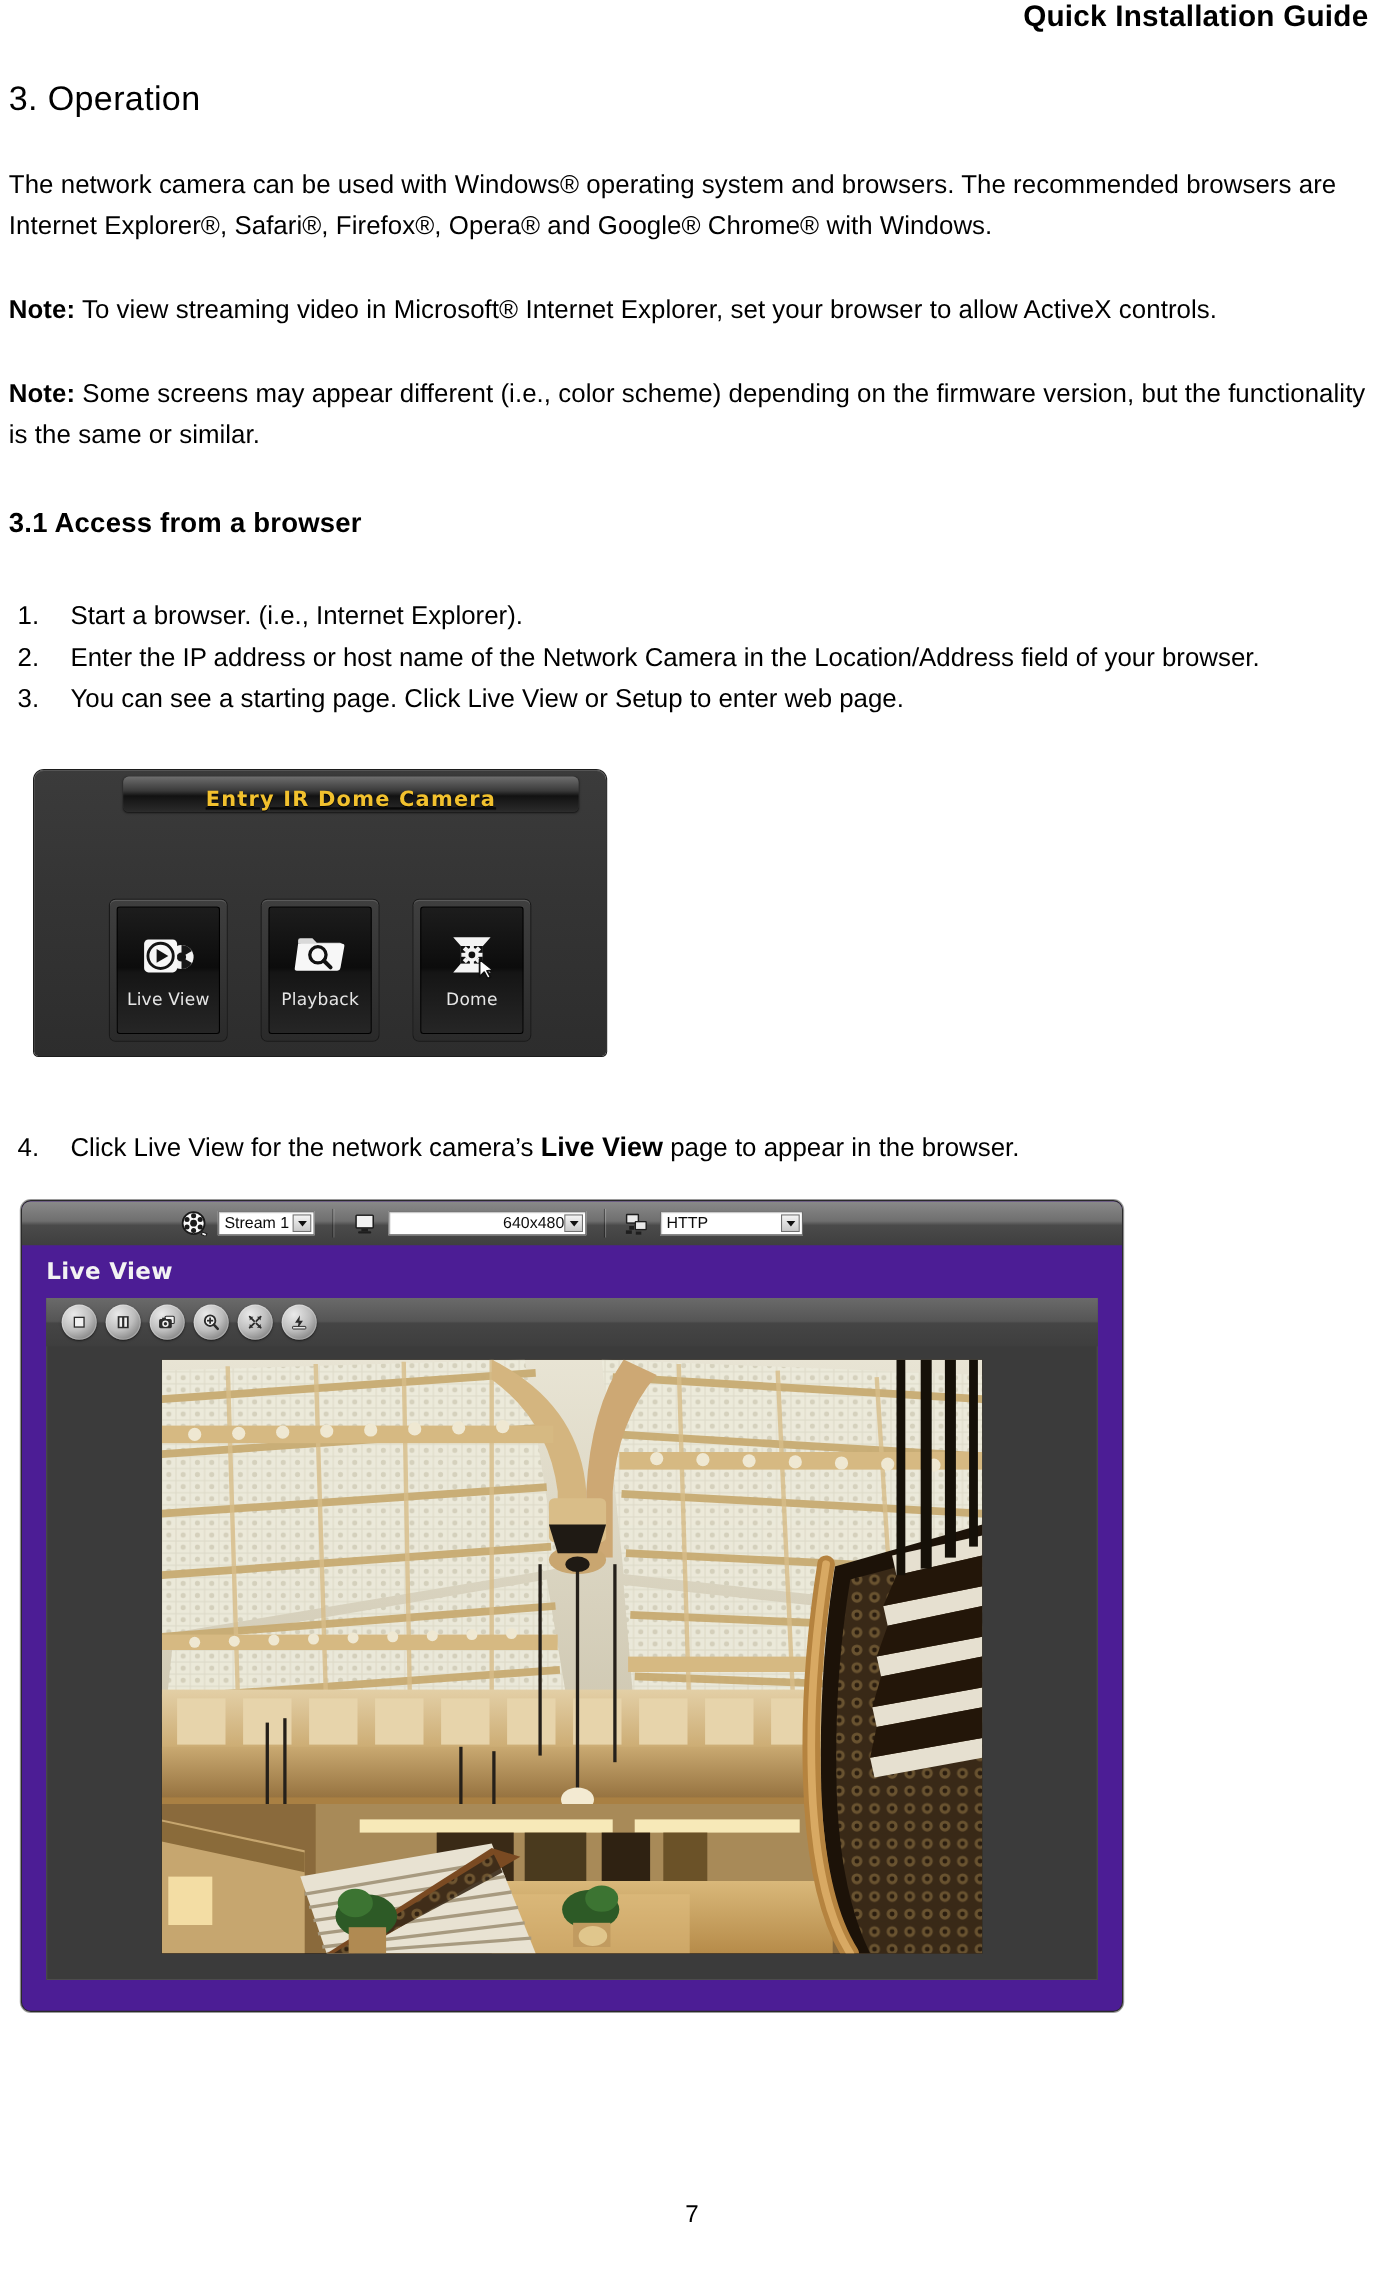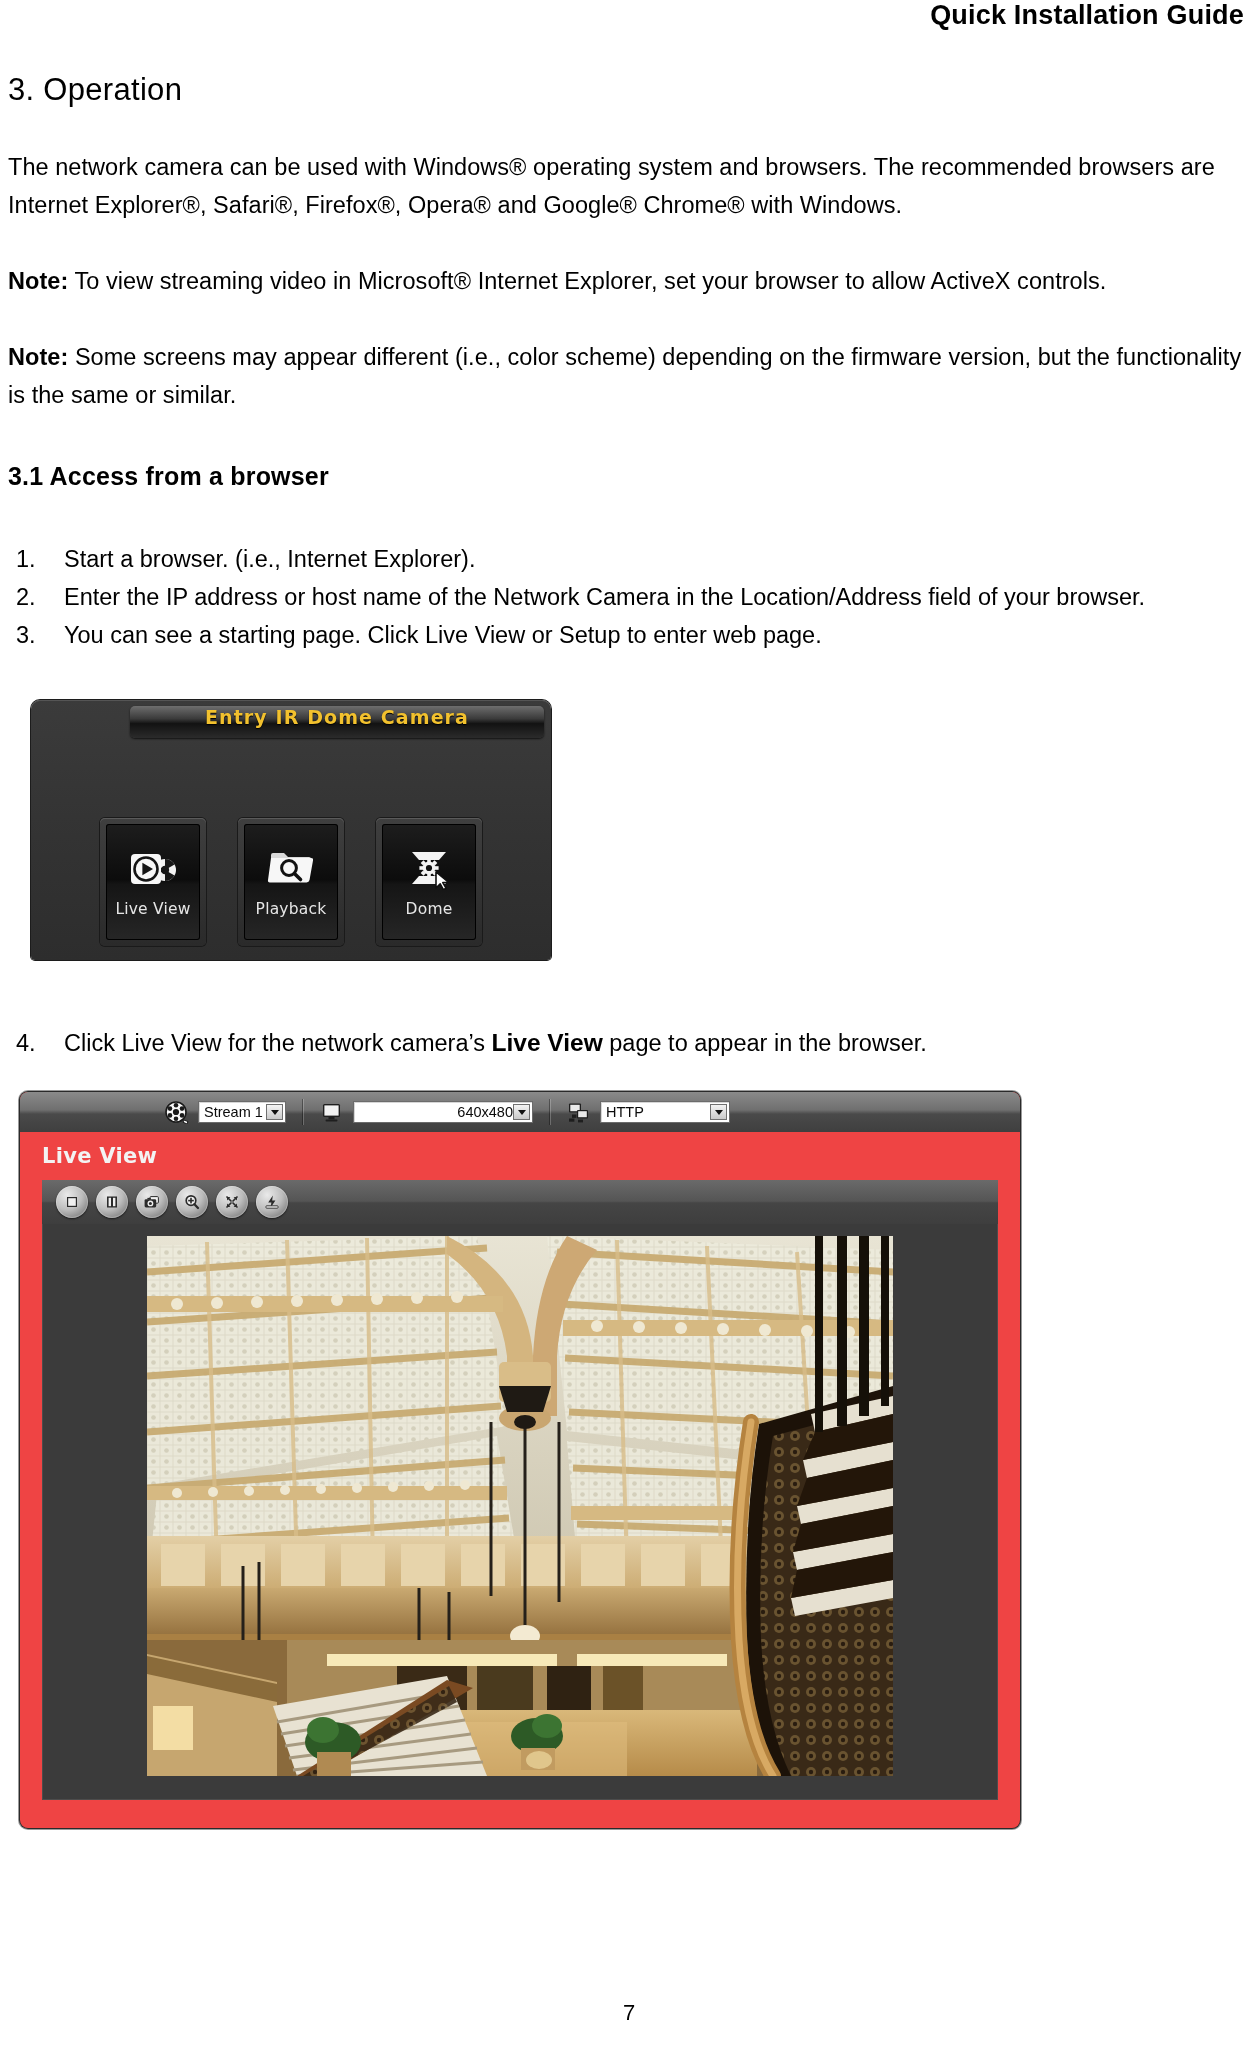--- a/index.html
+++ b/index.html
@@ -104,28 +104,28 @@
     top:700px;
     width:520px;
     height:260px;
     border-radius:9px 9px 4px 4px;
     background:linear-gradient(180deg,#3b3b3b 0%,#343434 45%,#2d2d2d 100%);
     box-shadow:inset 0 1px 0 #555, 0 0 0 1px #1c1c1c;
     overflow:hidden;
   }
   .sp-titlebar{
     position:absolute;
-    left:99px;
+    left:81px;
     top:6px;
     width:414px;
     height:32px;
     border-radius:5px;
     background:linear-gradient(180deg,#6e6e6e 0%,#3a3a3a 40%,#121212 55%,#2b2b2b 100%);
     box-shadow:0 1px 2px rgba(0,0,0,.7);
-    display:flex;align-items:flex-start;justify-content:center;
+    display:flex;align-items:flex-end;justify-content:center;text-decoration:underline;
   }
   .sp-title{
     color:#f2c12e;
     font-size:19px;
     font-weight:bold;
     letter-spacing:1.1px;
     text-shadow:0 1px 1px #000;
     font-family:"DejaVu Sans", sans-serif;
   }
   .sp-buttons{
@@ -166,21 +166,21 @@
   .sp-ico{width:52px;height:44px;display:block;}
 
   
   .liveview{
     position:absolute;
     left:20px;
     top:1092px;
     width:1000px;
     height:736px;
     border-radius:8px;
-    background:#ef4444;
+    background:#4c1d95;
     box-shadow:0 0 0 1px #2a2a2a, 0 0 0 2px #9a9a9a;
     overflow:hidden;
   }
   .lv-toolbar{
     position:absolute;
     left:0;top:0;right:0;
     height:40px;
     background:linear-gradient(180deg,#8a8a8a 0%,#6f6f6f 45%,#4a4a4a 55%,#3f3f3f 100%);
     border-radius:6px 6px 0 0;
     display:flex;

